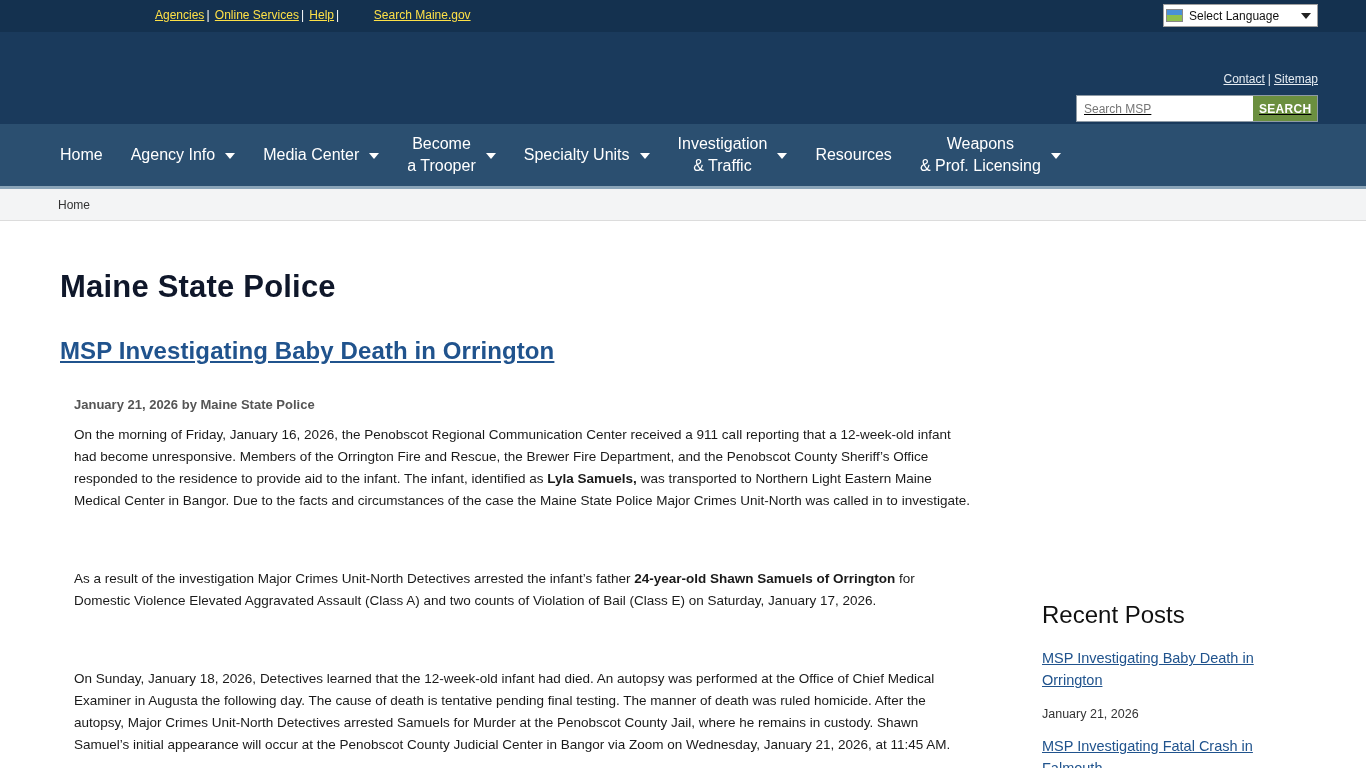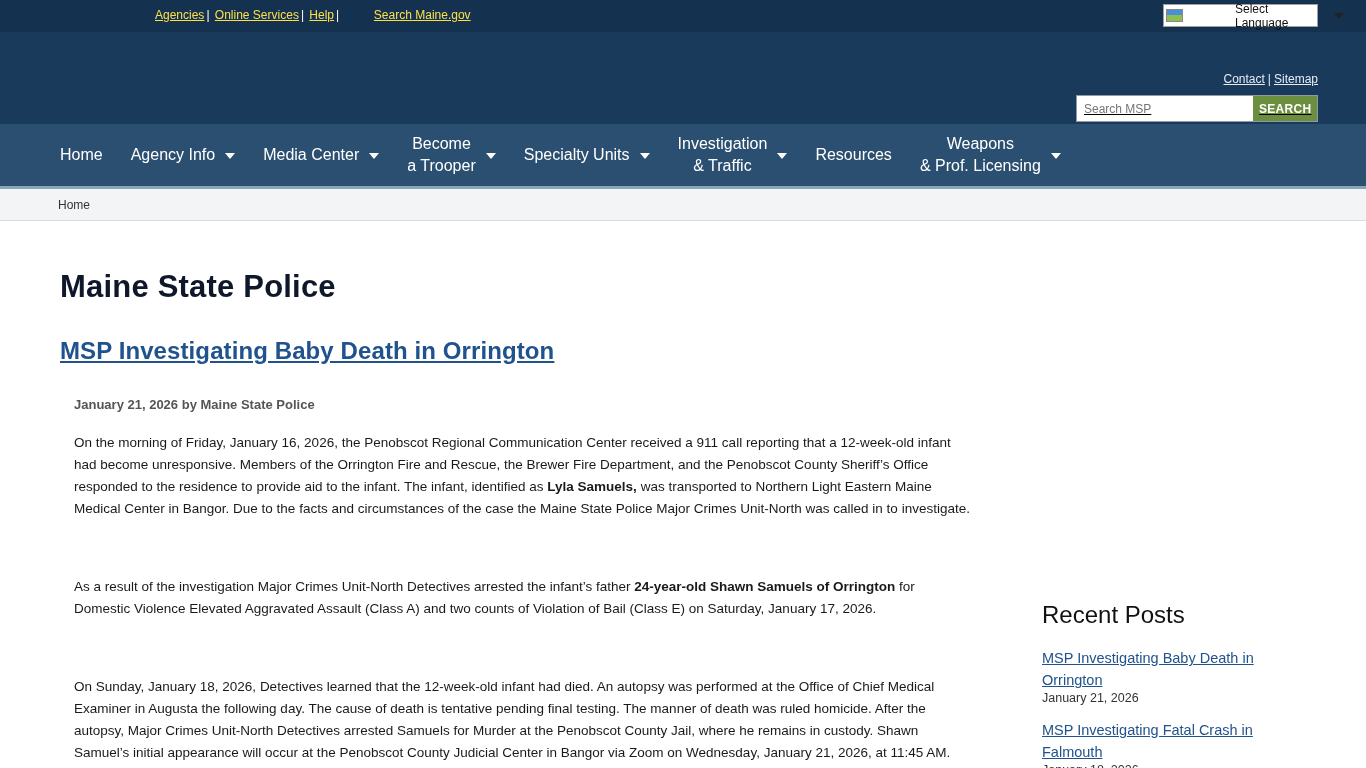--- a/index.html
+++ b/index.html
@@ -39,21 +39,20 @@
     top: 4px;
     width: 155px;
     height: 23px;
     background: #ffffff;
     border: 1px solid #a0a0a0;
     display: flex;
     align-items: center;
     font-size: 12px;
     color: #111;
     padding-left: 2px;
-    gap: 46px;
   }
   .lang-flag {
     width: 17px; height: 13px;
     background: linear-gradient(#4a90d9 0 50%, #8fbf4f 50% 100%);
     border: 1px solid #888;
     margin-right: 6px;
     flex: 0 0 auto;
   }
   .lang-label { flex: 1; font-size: 12px; }
   .lang-caret {
@@ -181,21 +180,21 @@
   }
   .post-meta {
     margin-top: 32px;
     margin-left: 14px;
     font-size: 13px;
     color: #555555;
     font-weight: bold;
   }
   .post-body {
     margin-left: 14px;
-    margin-top: 20px;
+    margin-top: 12px;
     width: 898px;
     font-size: 13.5px;
     line-height: 22px;
     color: #1a1a1a;
   }
   .post-body p { margin: 0 0 56px 0; }
   .post-body b { font-weight: bold; }
 
   
   .sidebar {
@@ -214,21 +213,21 @@
   .recent-link {
     display: block;
     font-size: 14.5px;
     line-height: 22px;
     color: #20538d;
     text-decoration: underline;
   }
   .recent-date {
     font-size: 12.5px;
     color: #333;
-    margin-top: 0;
+    margin-top: 16px;
   }
   a { cursor: pointer; }
 </style>
 </head>
 <body>
 
 <div class="topbar">
   <div class="topbar-links">
     <a>Agencies</a><span class="sep">|</span>
     <a>Online Services</a><span class="sep">|</span>

